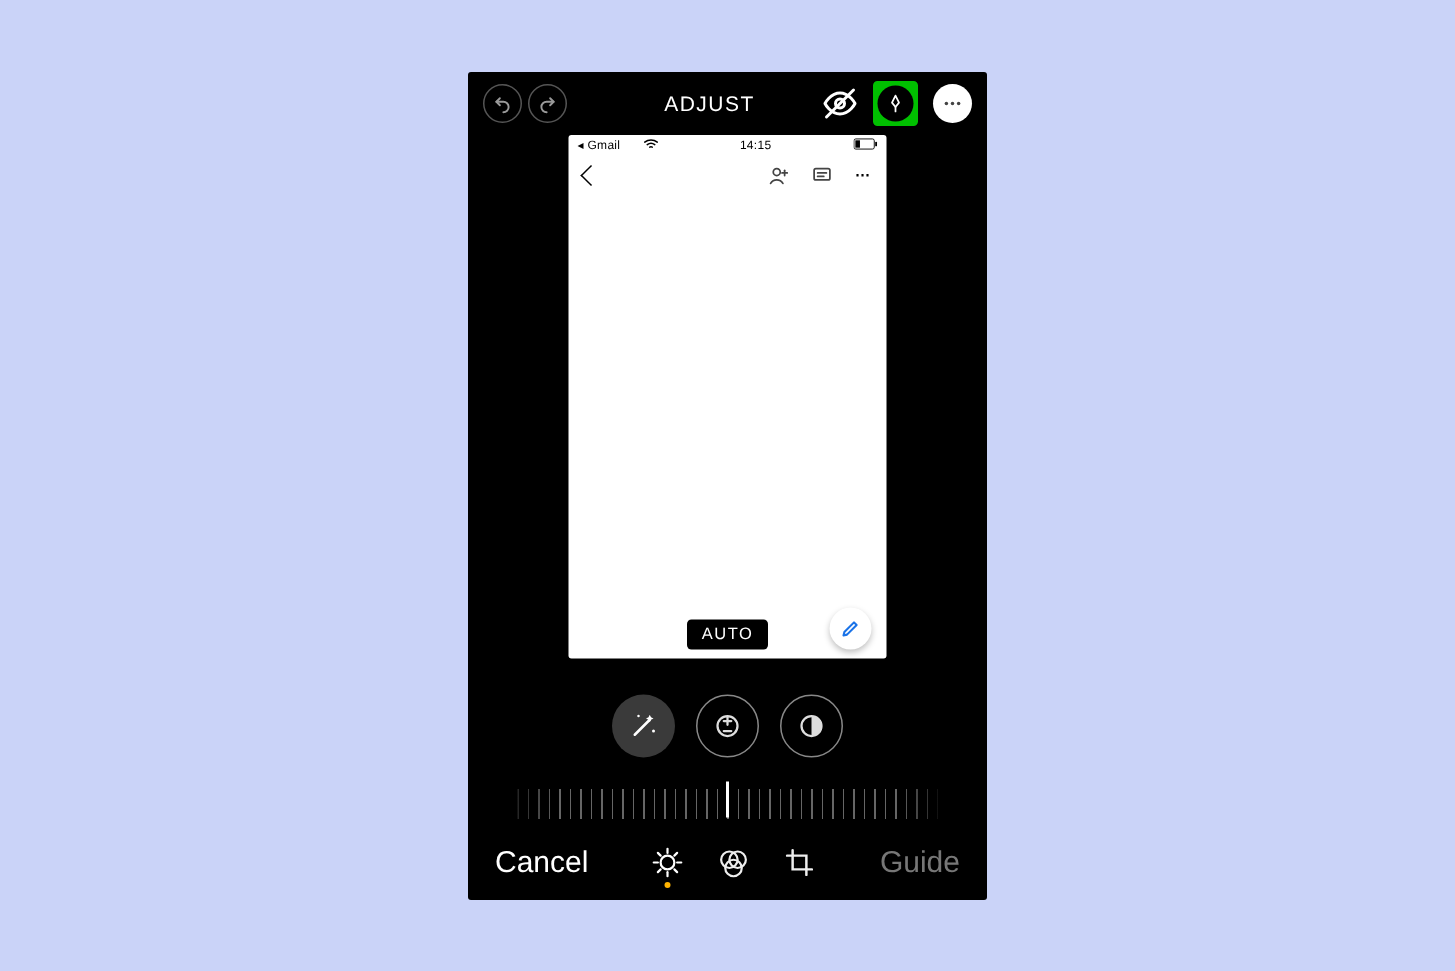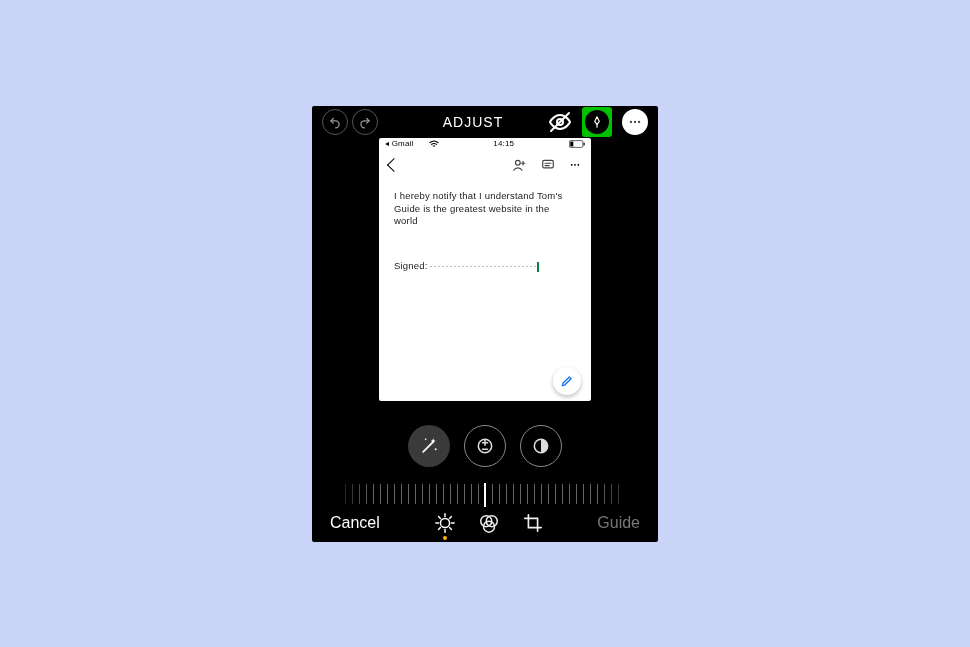--- a/index.html
+++ b/index.html
@@ -4,21 +4,21 @@
   <style>
     *{margin:0;padding:0;box-sizing:border-box}
     body{
       width:970px;height:647px;
       background:#cad3f8;
       display:flex;align-items:center;justify-content:center;
       font-family:-apple-system,BlinkMacSystemFont,"Segoe UI",Helvetica,Arial,sans-serif;
       -webkit-font-smoothing:antialiased;
     }
     .phone{
-      width:346px;height:436px;
+      width:346px;height:552px;
       background:#000;
       color:#fff;
       display:flex;flex-direction:column;
       border-radius:2px;
       overflow:hidden;
     }
 
     
     .topbar{
       height:46px;
@@ -126,21 +126,21 @@
       width:2px;height:24px;background:#fff;
     }
 
     
     .bottombar{
       margin-top:auto;
       height:52px;
       display:flex;align-items:center;justify-content:space-between;
       padding:0 18px;
     }
-    .btn-text{color:#fff;font-size:16px;font-weight:400}
+    .btn-text{color:#fff;font-size:20px;font-weight:400}
     .btn-text.dim{color:#777}
     .mid-tools{display:flex;gap:22px;align-items:center}
     .tool-btn{
       width:22px;height:22px;display:flex;align-items:center;justify-content:center;position:relative
     }
     .active-dot::after{
       content:"";position:absolute;bottom:-6px;left:50%;transform:translateX(-50%);
       width:4px;height:4px;border-radius:50%;background:#ffb300;
     }
     svg{display:block}
@@ -224,29 +224,24 @@
           <line x1="16" y1="9" x2="22" y2="9"></line>
         </svg>
       <svg width="14" height="14" viewBox="0 0 24 24" fill="none" stroke="#444" stroke-width="2" stroke-linecap="round" stroke-linejoin="round">
           <rect x="3" y="4" width="18" height="13" rx="2"></rect>
           <line x1="7" y1="9" x2="17" y2="9"></line>
           <line x1="7" y1="13" x2="14" y2="13"></line>
         </svg>
       <span class="dots3">⋯</span>
     </div>
 
-    <div class="doc-body">
-      <p>I hereby notify that I understand Tom's Guide is the greatest website in the world</p>
-      <div class="signed">
-        <span>Signed:</span>
-        <span class="dotted"></span>
-        <span class="cursor"></span>
-      </div>
-    </div>
-
+
+    <div class="inset-bottom">
+      <div class="auto-chip">AUTO</div>
+    </div>
     <div class="fab">
       <svg viewBox="0 0 24 24" fill="none" stroke="#1a73e8" stroke-width="2.4" stroke-linecap="round" stroke-linejoin="round">
           <path d="M4 20l4-1 11-11-3-3L5 16l-1 4z"></path>
         </svg>
     </div>
   </div>
 
   <div class="tools">
     <div class="disk solid">
       <svg width="20" height="20" viewBox="0 0 24 24" fill="none" stroke="#fff" stroke-width="2" stroke-linecap="round" stroke-linejoin="round">

